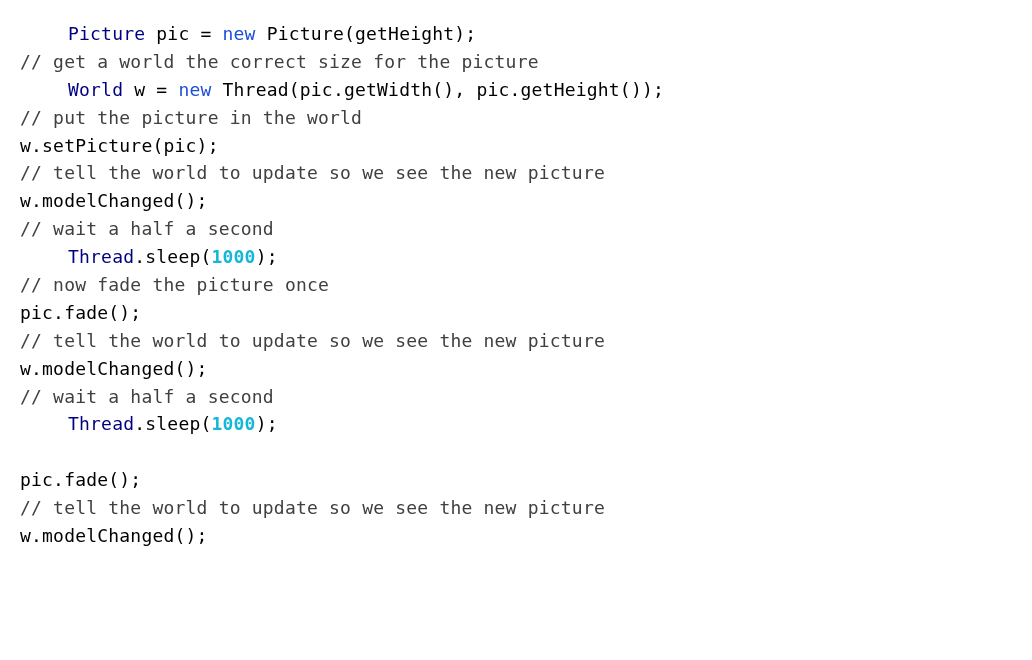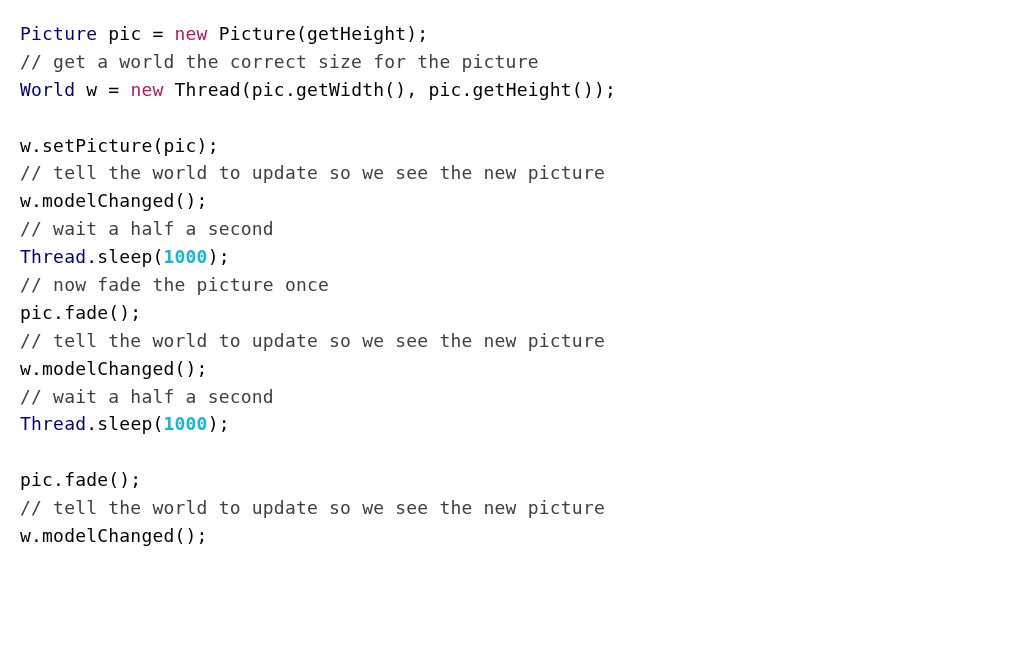--- a/index.html
+++ b/index.html
@@ -7,33 +7,33 @@
     padding: 20px;
     background: #ffffff;
     font-family: "Menlo", "Consolas", "DejaVu Sans Mono", monospace;
     font-size: 18px;
     line-height: 1.55;
     letter-spacing: 0.2px;
   }
   .code-block {
     white-space: pre;
   }
-  .t-type    { color: #000080; }
-  .t-keyword { color: #be185d; }
+  .t-type    { color: #000080; margin-left: 48px; }
+  .t-keyword { color: #1d4ed8; }
   .t-comment { color: #404040; }
   .t-number  { color: #14b7d6; font-weight: bold; }
   .t-default { color: #000000; }
 </style>
 </head>
 <body>
 
 <div class="code-block" id="code-container"><span class="t-type">Picture</span><span class="t-default"> pic = </span><span class="t-keyword">new</span><span class="t-default"> Picture(getHeight);
 </span><span class="t-comment">// get a world the correct size for the picture</span><span class="t-default">
 </span><span class="t-type">World</span><span class="t-default"> w = </span><span class="t-keyword">new</span><span class="t-default"> Thread(pic.getWidth(), pic.getHeight());
-</span><span class="t-default">
+</span><span class="t-comment">// put the picture in the world</span><span class="t-default">
 w.setPicture(pic);
 </span><span class="t-comment">// tell the world to update so we see the new picture</span><span class="t-default">
 w.modelChanged();
 </span><span class="t-comment">// wait a half a second</span><span class="t-default">
 </span><span class="t-type">Thread</span><span class="t-default">.sleep(</span><span class="t-number">1000</span><span class="t-default">);
 </span><span class="t-comment">// now fade the picture once</span><span class="t-default">
 pic.fade();
 </span><span class="t-comment">// tell the world to update so we see the new picture</span><span class="t-default">
 w.modelChanged();
 </span><span class="t-comment">// wait a half a second</span><span class="t-default">

